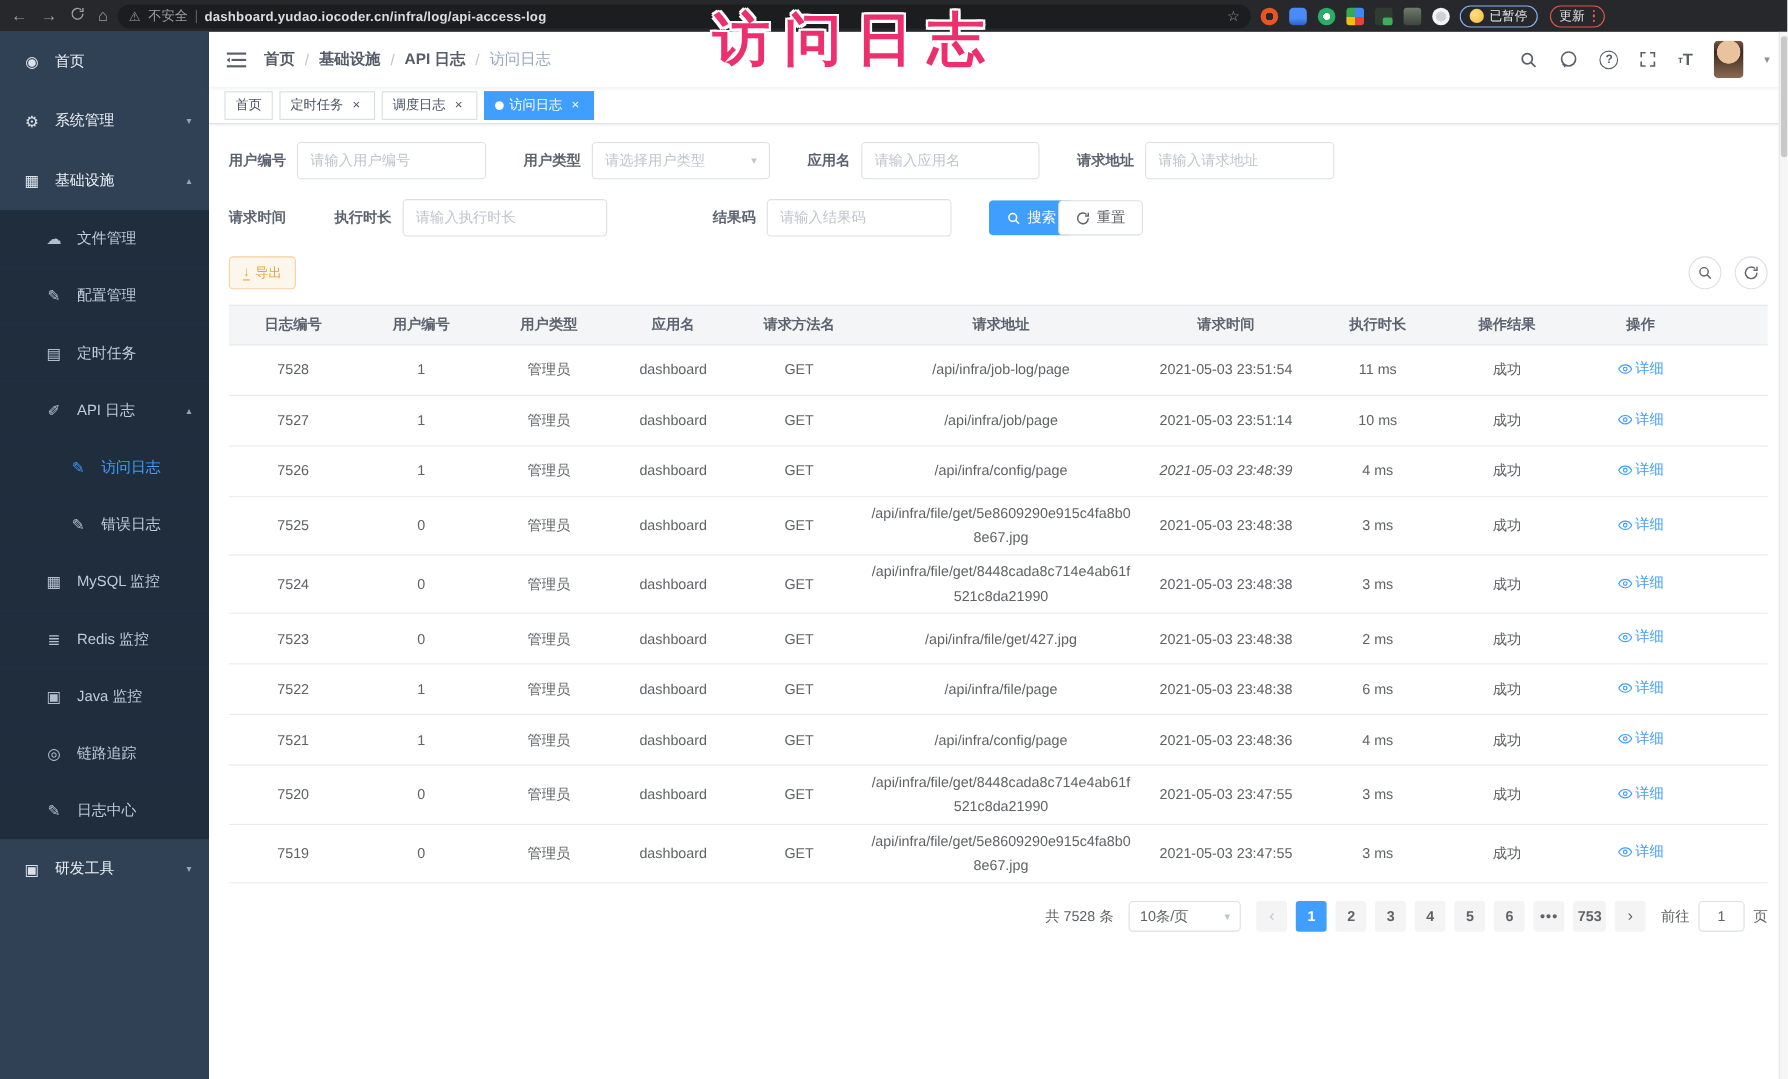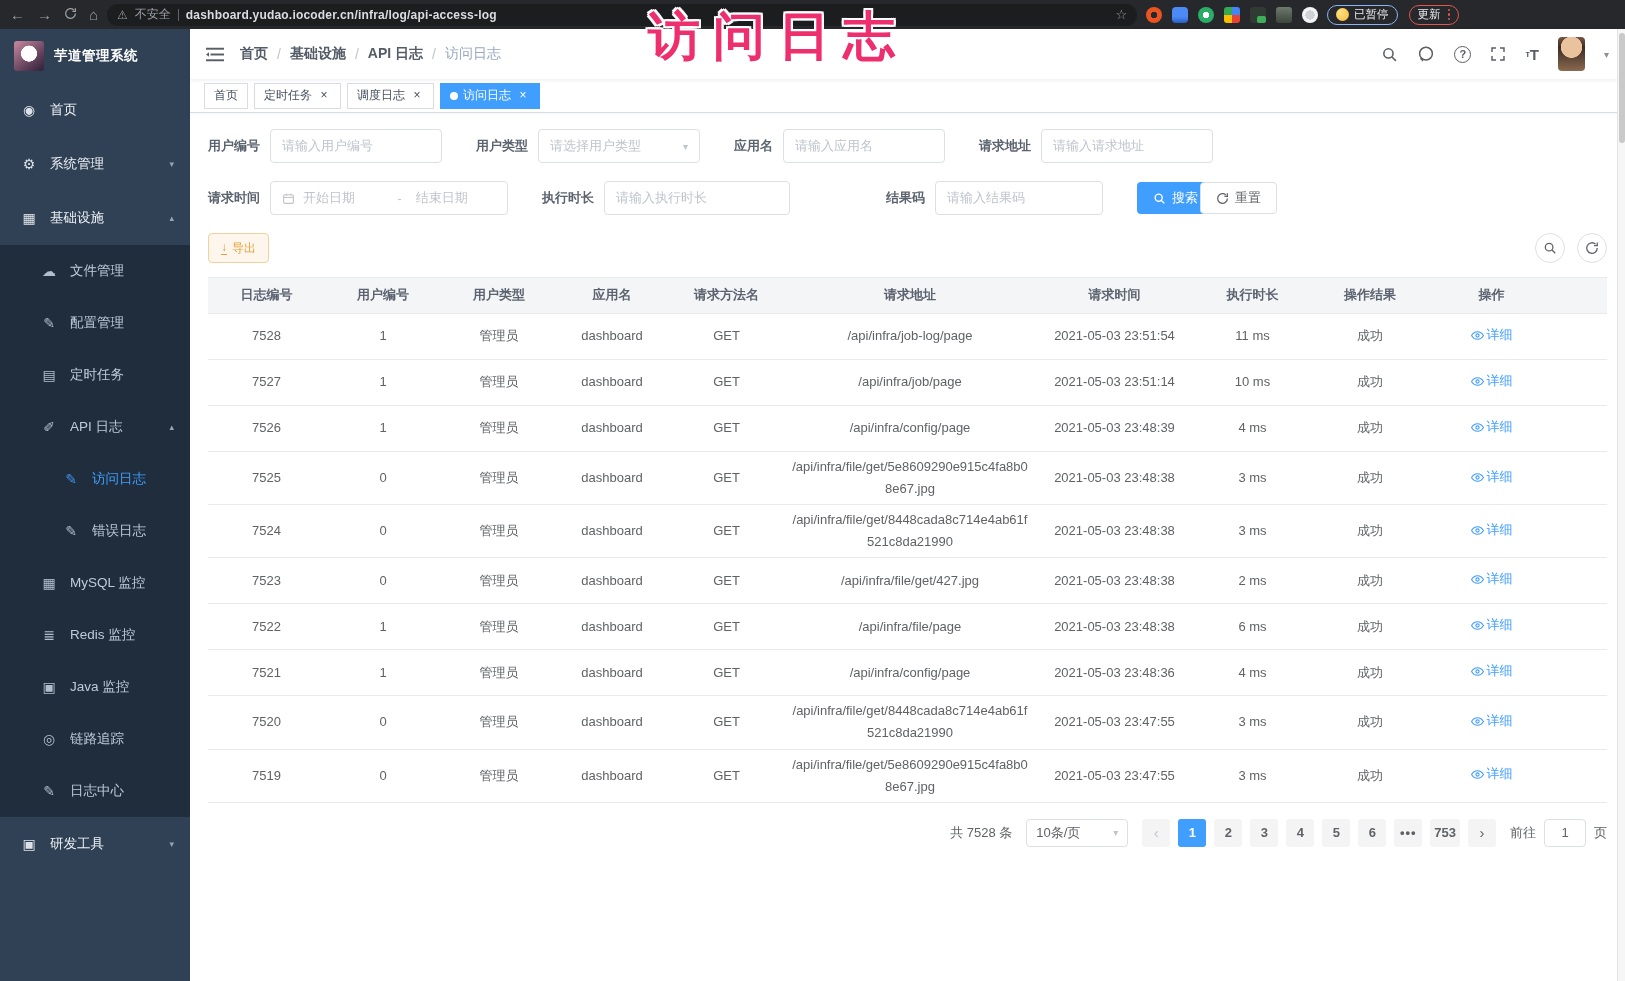--- a/index.html
+++ b/index.html
@@ -160,24 +160,20 @@
           <i></i>
           <i></i>
           <i></i>
         </span>
     </div>
   </div>
 
   <div class="app">
 
     <aside class="sidebar">
-      <div class="logo">
-        <span class="logo-img"></span>
-        <span class="logo-title">芋道管理系统</span>
-      </div>
       <nav id="menu">
           <div class="menu-item lvl1">
             <span class="mi-icon">◉</span>
             <span>首页</span>
           </div>
           <div class="menu-item lvl1">
             <span class="mi-icon">⚙</span>
             <span>系统管理</span>
             <span class="chev">▾</span>
           </div>
@@ -331,33 +327,20 @@
             <span class="f-label">请求地址</span>
             <span class="f-box" style="width:172px;">
                 <span class="ph">请输入请求地址</span>
               </span>
           </div>
         </div>
 
         <div class="filter-row">
           <div class="f-item">
             <span class="f-label">请求时间</span>
-            <span class="f-box" style="width:238px;">
-              <span class="cal">
-                <svg width="13" height="13" viewBox="0 0 24 24" fill="none" stroke="currentColor" stroke-width="2">
-                    <rect x="3" y="5" width="18" height="16" rx="2"></rect>
-                    <line x1="3" y1="10" x2="21" y2="10"></line>
-                    <line x1="8" y1="3" x2="8" y2="7"></line>
-                    <line x1="16" y1="3" x2="16" y2="7"></line>
-                  </svg>
-              </span>
-              <span class="ph">开始日期</span>
-              <span class="rsep">-</span>
-              <span class="ph">结束日期</span>
-            </span>
           </div>
           <div class="f-item">
             <span class="f-label">执行时长</span>
             <span class="f-box" style="width:186px;">
                 <span class="ph">请输入执行时长</span>
               </span>
           </div>
           <div class="f-item" style="margin-left:62px;">
             <span class="f-label">结果码</span>
             <span class="f-box" style="width:168px;">
@@ -455,21 +438,21 @@
                     <span>详细</span>
                   </span></div>
               </div>
               <div class="tr">
                 <div class="td" style="flex: 0 0 117px;">7526</div>
                 <div class="td" style="flex: 0 0 116px;">1</div>
                 <div class="td" style="flex: 0 0 116px;">管理员</div>
                 <div class="td" style="flex: 0 0 110px;">dashboard</div>
                 <div class="td" style="flex: 0 0 119px;">GET</div>
                 <div class="td" style="flex: 0 0 248px;">/api/infra/config/page</div>
-                <div class="td" style="flex: 0 0 161px;">2021-05-03 23:48:39</div>
+                <div class="td" style="flex: 0 0 161px; font-style: italic;">2021-05-03 23:48:39</div>
                 <div class="td" style="flex: 0 0 115px;">4 ms</div>
                 <div class="td" style="flex: 0 0 120px;">成功</div>
                 <div class="td" style="flex: 0 0 123px;"><span class="link">
                     <svg width="13" height="13" viewBox="0 0 24 24" fill="none" stroke="currentColor" stroke-width="2">
                       <path d="M1 12s4-7 11-7 11 7 11 7-4 7-11 7S1 12 1 12z"></path>
                       <circle cx="12" cy="12" r="3"></circle>
                     </svg>
                     <span>详细</span>
                   </span></div>
               </div>

